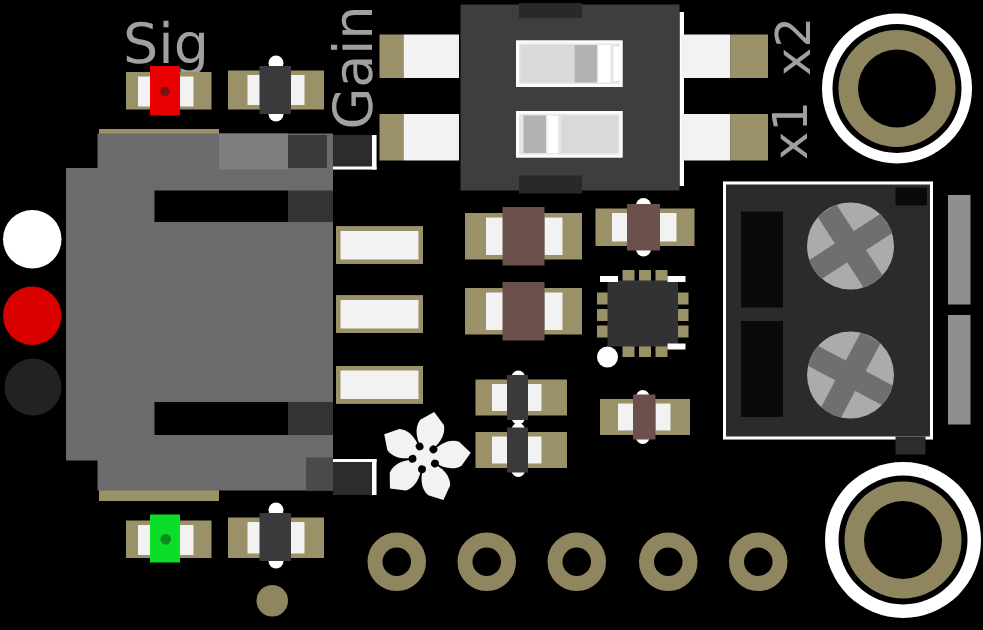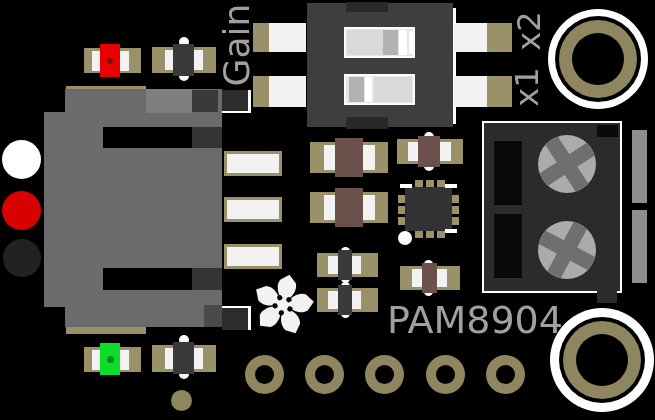--- a/index.html
+++ b/index.html
@@ -40,20 +40,21 @@
   <div class="abs" style="left:103px;top:127px;width:89px;height:21px;background:#000;"></div>
   <div class="abs" style="left:192px;top:127px;width:30px;height:21px;background:#343436;"></div>
   <div class="abs" style="left:103px;top:268px;width:89px;height:22px;background:#000;"></div>
   <div class="abs" style="left:192px;top:268px;width:30px;height:22px;background:#343436;"></div>
   <div class="abs" style="left:222px;top:90px;width:26px;height:21px;background:var(--c-component-dark,#2c2c2e);border-right:3px solid #fff;border-bottom:2px solid #fff;"></div>
   <div class="abs" style="left:222px;top:306px;width:26px;height:22px;background:var(--c-component-dark,#2c2c2e);border-right:3px solid #fff;border-top:2px solid #fff;"></div>
   <div class="abs seg" style="left:224px;top:151px;width:52px;height:19px;border:3px solid var(--c-pad-tan,#9b9168);"></div>
   <div class="abs seg" style="left:224px;top:197px;width:52px;height:19px;border:3px solid var(--c-pad-tan,#9b9168);"></div>
   <div class="abs seg" style="left:224px;top:244px;width:52px;height:19px;border:3px solid var(--c-pad-tan,#9b9168);"></div>
 
+  <div class="abs silk" style="left:82px;top:11px;font-size:37px;">Sig</div>
   <div class="abs tan" style="left:84px;top:48px;width:57px;height:25px;"></div>
   <div class="abs seg" style="left:92px;top:51px;width:9px;height:20px;"></div>
   <div class="abs seg" style="left:120px;top:51px;width:9px;height:20px;"></div>
   <div class="abs" style="left:100px;top:44px;width:20px;height:33px;background:var(--c-led-red,#e80000);"></div>
   <div class="abs circle" style="left:107px;top:58px;width:6px;height:6px;background:var(--c-led-red-dot,#791111);"></div>
 
   <div class="abs tan" style="left:152px;top:47px;width:64px;height:26px;"></div>
   <div class="abs bump" style="left:179px;top:37px;width:10px;height:10px;"></div>
   <div class="abs bump" style="left:179px;top:71px;width:10px;height:10px;"></div>
   <div class="abs seg" style="left:165px;top:50px;width:9px;height:20px;"></div>
@@ -175,21 +176,20 @@
       <g fill="#000">
         <circle transform="rotate(36) translate(0,-8)" r="2.6"></circle>
         <circle transform="rotate(108) translate(0,-8)" r="2.6"></circle>
         <circle transform="rotate(180) translate(0,-8)" r="2.6"></circle>
         <circle transform="rotate(252) translate(0,-8)" r="2.6"></circle>
         <circle transform="rotate(324) translate(0,-8)" r="2.6"></circle>
       </g>
     </g>
   </svg>
 
-  <div class="abs silk" style="left:387px;top:301px;font-size:38px;">PAM8904</div>
 
   <div class="abs circle" style="left:550px;top:308px;width:104px;height:104px;background:#fff;"></div>
   <div class="abs circle" style="left:559px;top:317px;width:86px;height:86px;background:#000;"></div>
   <div class="abs circle htan" style="left:563px;top:321px;width:78px;height:78px;"></div>
   <div class="abs circle" style="left:576px;top:334px;width:52px;height:52px;background:#000;"></div>
 
   <div class="abs tan" style="left:84px;top:347px;width:57px;height:25px;"></div>
   <div class="abs seg" style="left:92px;top:350px;width:9px;height:20px;"></div>
   <div class="abs seg" style="left:120px;top:350px;width:9px;height:20px;"></div>
   <div class="abs" style="left:100px;top:343px;width:20px;height:32px;background:var(--c-led-green,#0cdd28);"></div>

